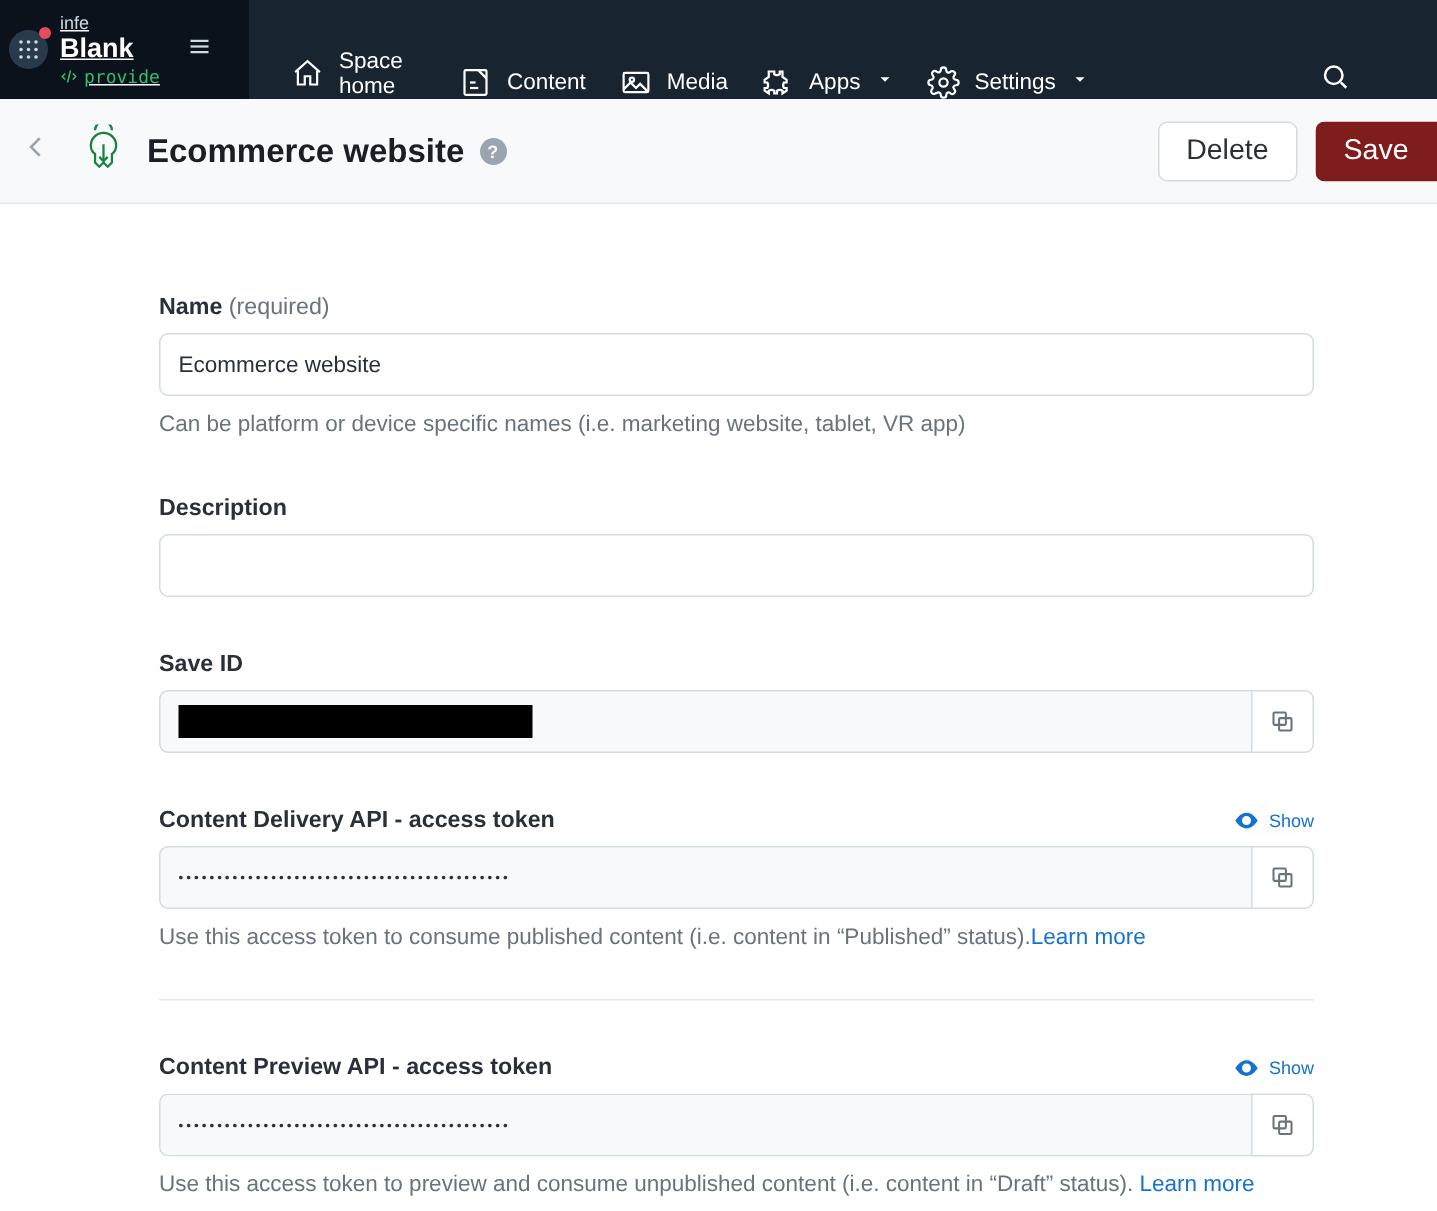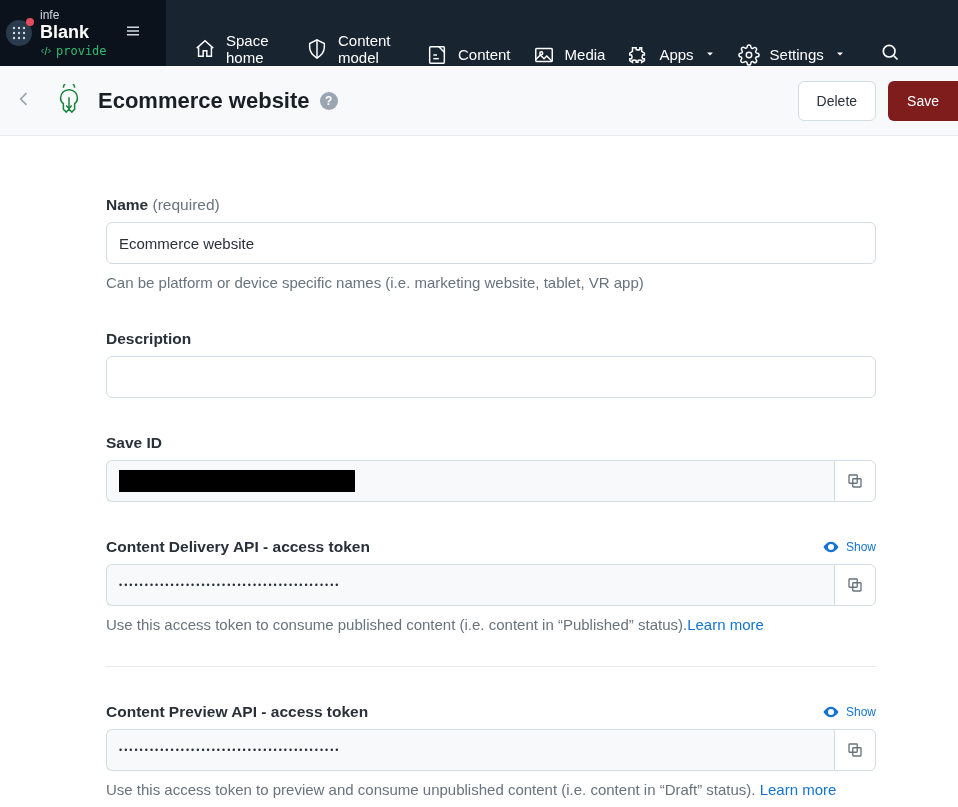--- a/index.html
+++ b/index.html
@@ -21,20 +21,21 @@
     color: #fff;
   }
   .org-block {
     width: 166px;
     background: #0c121c;
     display: flex;
     align-items: center;
     padding: 0 20px 0 6px;
     gap: 8px;
     position: relative;
+    text-decoration: underline;
   }
   .org-logo {
     width: 26px; height: 26px;
     border-radius: 50%;
     background: #2a3a4d;
     display: flex; align-items: center; justify-content: center;
     position: relative;
   }
   .org-logo svg { width: 16px; height: 16px; }
   .org-logo .dot {
@@ -99,21 +100,21 @@
     font-size: 12px;
     font-weight:700;
     display:flex;align-items:center;justify-content:center;
     cursor:pointer;
   }
   .page-actions { margin-left:auto; display:flex; gap:12px; padding-right:0;}
   .btn {
     height: 40px;
     padding: 0 18px;
     border-radius: 6px;
-    font-size: 14px;
+    font-size: 19px;
     font-weight: 500;
     display:flex;align-items:center;
     cursor:pointer;
     border:1px solid transparent;
   }
   .btn-outline { background:#fff; border-color:#d3dce0; color:#2a3039;}
   .btn-save { background:#7f1d1d; color:#fff; border-top-right-radius:0; border-bottom-right-radius:0;}
 
   
   .form-wrap {
@@ -225,29 +226,20 @@
 
   <div class="nav-items">
     <div class="nav-item">
       <span class="icon">
           <svg viewBox="0 0 24 24" fill="none" stroke="#fff" stroke-width="1.6">
             <path d="M3 11l9-8 9 8"></path>
             <path d="M5 10v10h5v-6h4v6h5V10"></path>
           </svg>
         </span>
       <span style="max-width:58px;">Space home</span>
-    </div>
-    <div class="nav-item">
-      <span class="icon">
-          <svg viewBox="0 0 24 24" fill="none" stroke="#fff" stroke-width="1.6">
-            <path d="M12 2l8 4v4c0 6-4 9-8 12-4-3-8-6-8-12V6l8-4z"></path>
-            <path d="M12 2v20"></path>
-          </svg>
-        </span>
-      <span style="max-width:66px;">Content model</span>
     </div>
     <div class="nav-item">
       <span class="icon">
           <svg viewBox="0 0 24 24" fill="none" stroke="#fff" stroke-width="1.6">
             <rect x="4" y="3" width="16" height="18" rx="1"></rect>
             <path d="M14 3l6 6"></path>
             <path d="M8 12h4"></path>
             <path d="M8 16h6"></path>
           </svg>
         </span>

